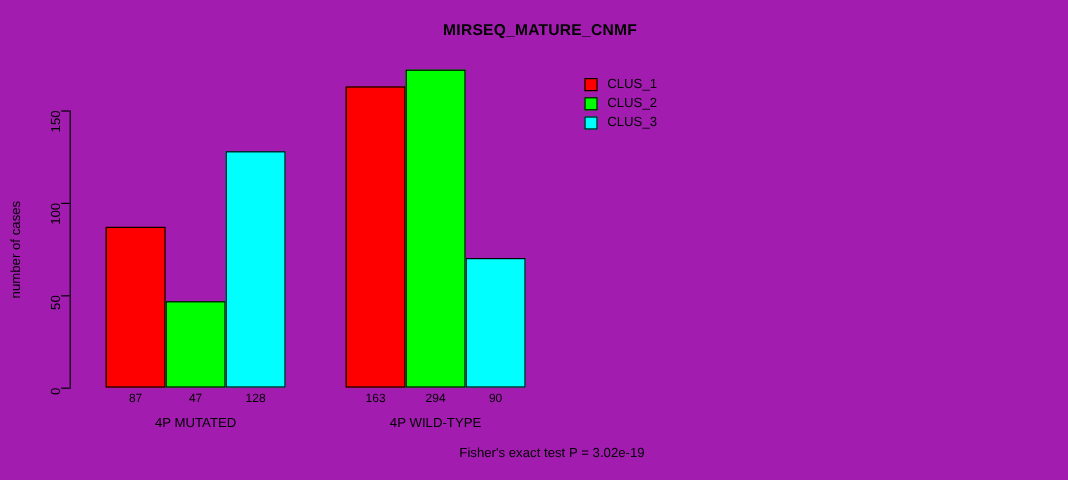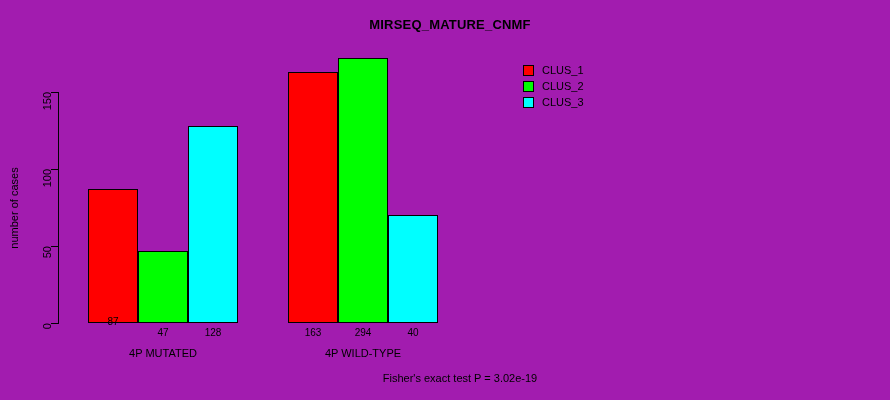--- a/index.html
+++ b/index.html
@@ -116,21 +116,20 @@
   #legend {
     position: absolute;
     left: 487px;
     top: 62px;
   }
   .legend-row {
     position: relative;
     height: 16px;
     display: flex;
     align-items: center;
-    margin-left: 36px;
   }
   .legend-swatch {
     width: 11px;
     height: 11px;
     box-sizing: border-box;
     border: 1px solid #000000;
     margin-right: 8px;
     flex: 0 0 auto;
   }
   .legend-label {
@@ -186,26 +185,26 @@
     <div id="bars">
         <div class="bar" style="left: 88px; top: 189.02px; width: 50px; height: 133.98px; background: rgb(255, 0, 0);"></div>
         <div class="bar" style="left: 138px; top: 250.62px; width: 50px; height: 72.38px; background: rgb(0, 255, 0);"></div>
         <div class="bar" style="left: 188px; top: 125.88px; width: 50px; height: 197.12px; background: rgb(0, 255, 255);"></div>
         <div class="bar" style="left: 288px; top: 71.98px; width: 50px; height: 251.02px; background: rgb(255, 0, 0);"></div>
         <div class="bar" style="left: 338px; top: 58.12px; width: 50px; height: 264.88px; background: rgb(0, 255, 0);"></div>
         <div class="bar" style="left: 388px; top: 215.2px; width: 50px; height: 107.8px; background: rgb(0, 255, 255);"></div>
       </div>
 
     <div id="count-labels">
-        <div class="count-label" style="left: 88px; top: 316px; width: 50px;">87</div>
+        <div class="count-label" style="left: 88px; top: 327px; width: 50px;">87</div>
         <div class="count-label" style="left: 138px; top: 327px; width: 50px;">47</div>
         <div class="count-label" style="left: 188px; top: 327px; width: 50px;">128</div>
         <div class="count-label" style="left: 288px; top: 327px; width: 50px;">163</div>
         <div class="count-label" style="left: 338px; top: 327px; width: 50px;">294</div>
-        <div class="count-label" style="left: 388px; top: 327px; width: 50px;">40</div>
+        <div class="count-label" style="left: 388px; top: 327px; width: 50px;">90</div>
       </div>
 
     <div id="group-labels">
         <div class="group-label" style="left: 88px; top: 347px; width: 150px;">4P MUTATED</div>
         <div class="group-label" style="left: 288px; top: 347px; width: 150px;">4P WILD-TYPE</div>
       </div>
 
   </div>
 
   <div id="legend">

